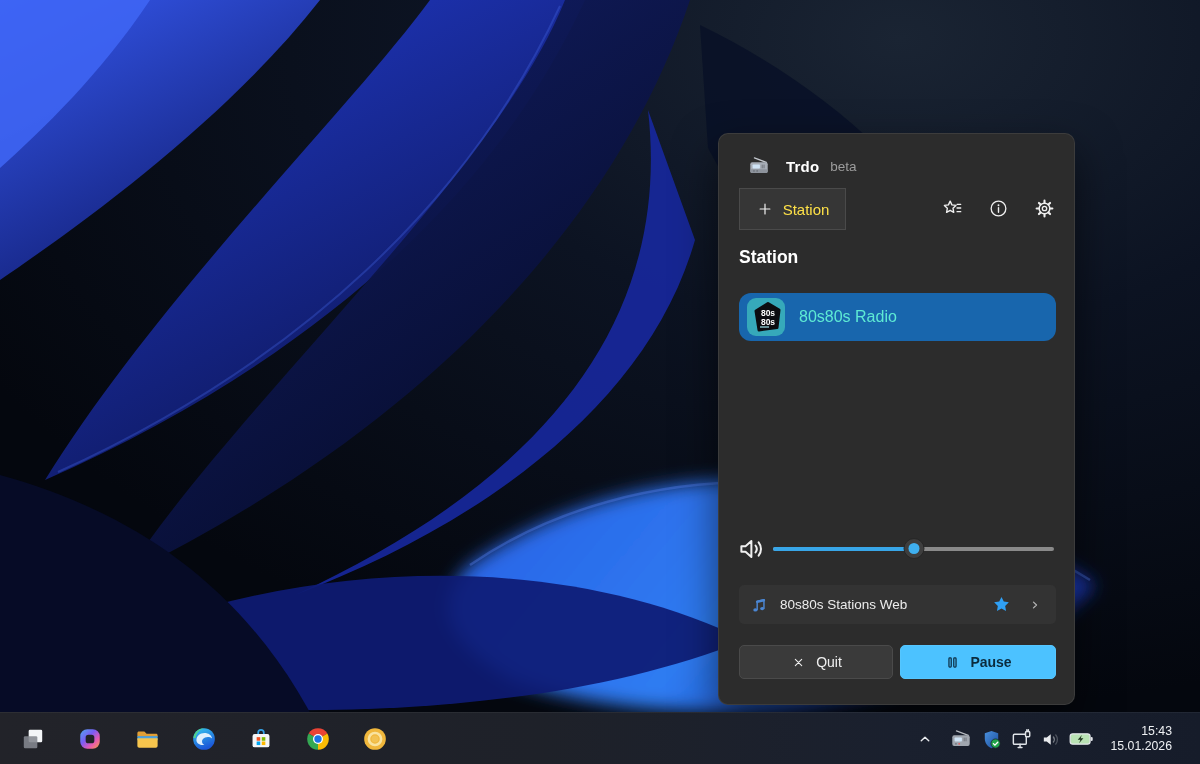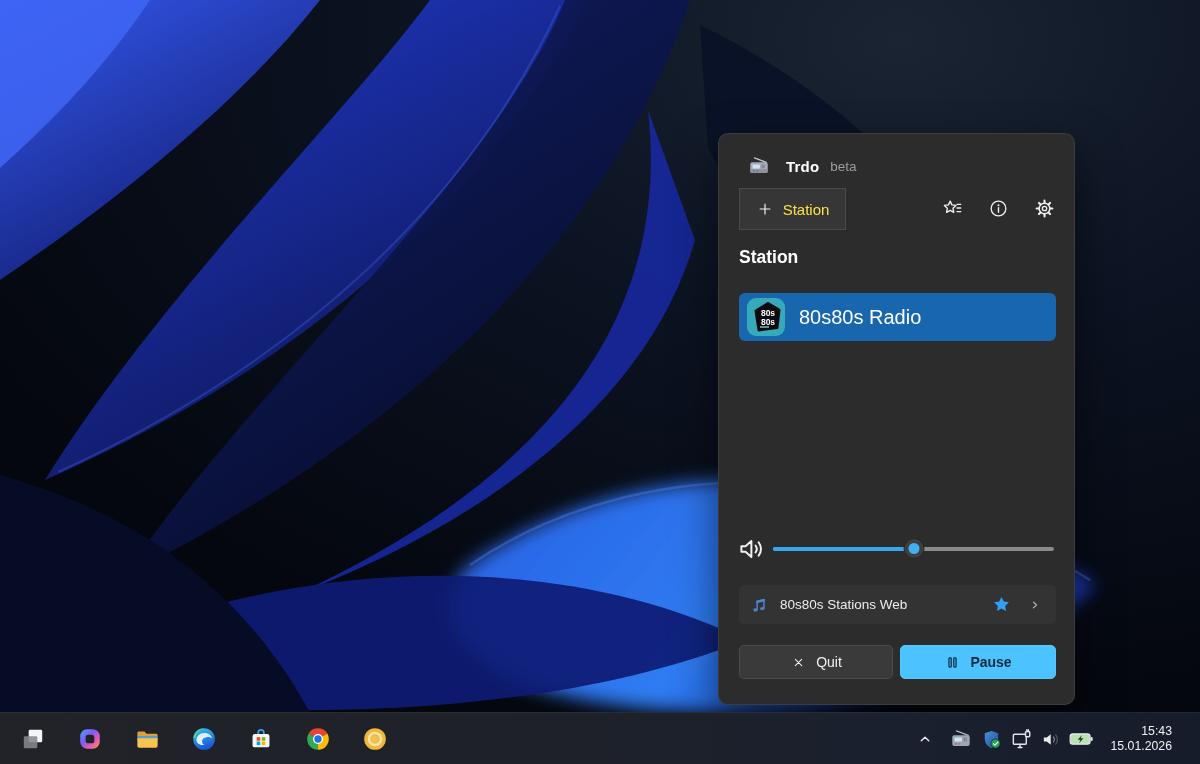--- a/index.html
+++ b/index.html
@@ -14,22 +14,22 @@
   .app-header{position:absolute;left:28px;top:19px;height:26px;display:flex;align-items:center;gap:15px;}
   .app-title{font-size:15px;font-weight:600;color:#ffffff;letter-spacing:.2px;}
   .app-badge{font-size:13.5px;color:#9d9d9d;margin-left:-4px;}
   .add-btn{position:absolute;left:20px;top:54px;width:105px;height:40px;background:#363636;
     border:1px solid #4a4a4a;border-radius:0;display:flex;align-items:center;justify-content:center;
     gap:9px;font-size:15px;color:#fde047;cursor:pointer;}
   .hdr-actions{position:absolute;right:13px;top:57px;display:flex;gap:12px;}
   .icon-btn{width:34px;height:34px;display:grid;place-items:center;border-radius:5px;cursor:pointer;}
   .section-heading{position:absolute;left:20px;top:113px;font-size:17.5px;font-weight:700;color:#ffffff;}
   .station-row{position:absolute;left:20px;top:159px;width:317px;height:48px;background:#1866ad;
-    border-radius:6px;display:flex;align-items:center;padding-left:8px;box-sizing:border-box;gap:14px;cursor:pointer;}
-  .station-name{font-size:20px;color:#ffffff;}
+    border-radius:12px;display:flex;align-items:center;padding-left:8px;box-sizing:border-box;gap:14px;cursor:pointer;}
+  .station-name{font-size:16px;color:#5eead4;}
   .logo{width:38px;height:38px;flex:0 0 38px;}
 
   .volume-row{position:absolute;left:18px;top:400px;width:321px;height:30px;display:flex;align-items:center;}
   .vol-icon{width:30px;height:30px;flex:0 0 30px;}
   .slider{position:relative;margin-left:6px;width:281px;height:22px;cursor:pointer;}
   .slider .track{position:absolute;left:0;right:0;top:9px;height:4px;border-radius:2px;background:#8a8a8a;}
   .slider .fill{position:absolute;left:0;top:9px;height:4px;border-radius:2px;background:#38a6e8;}
   .slider .thumb{position:absolute;top:0;width:21px;height:21px;border-radius:50%;background:#3e3e3e;
     border:1px solid #262626;box-sizing:border-box;transform:translateX(-50%);display:grid;place-items:center;}
   .slider .thumb::after{content:"";width:11px;height:11px;border-radius:50%;background:#3fb0f0;}

